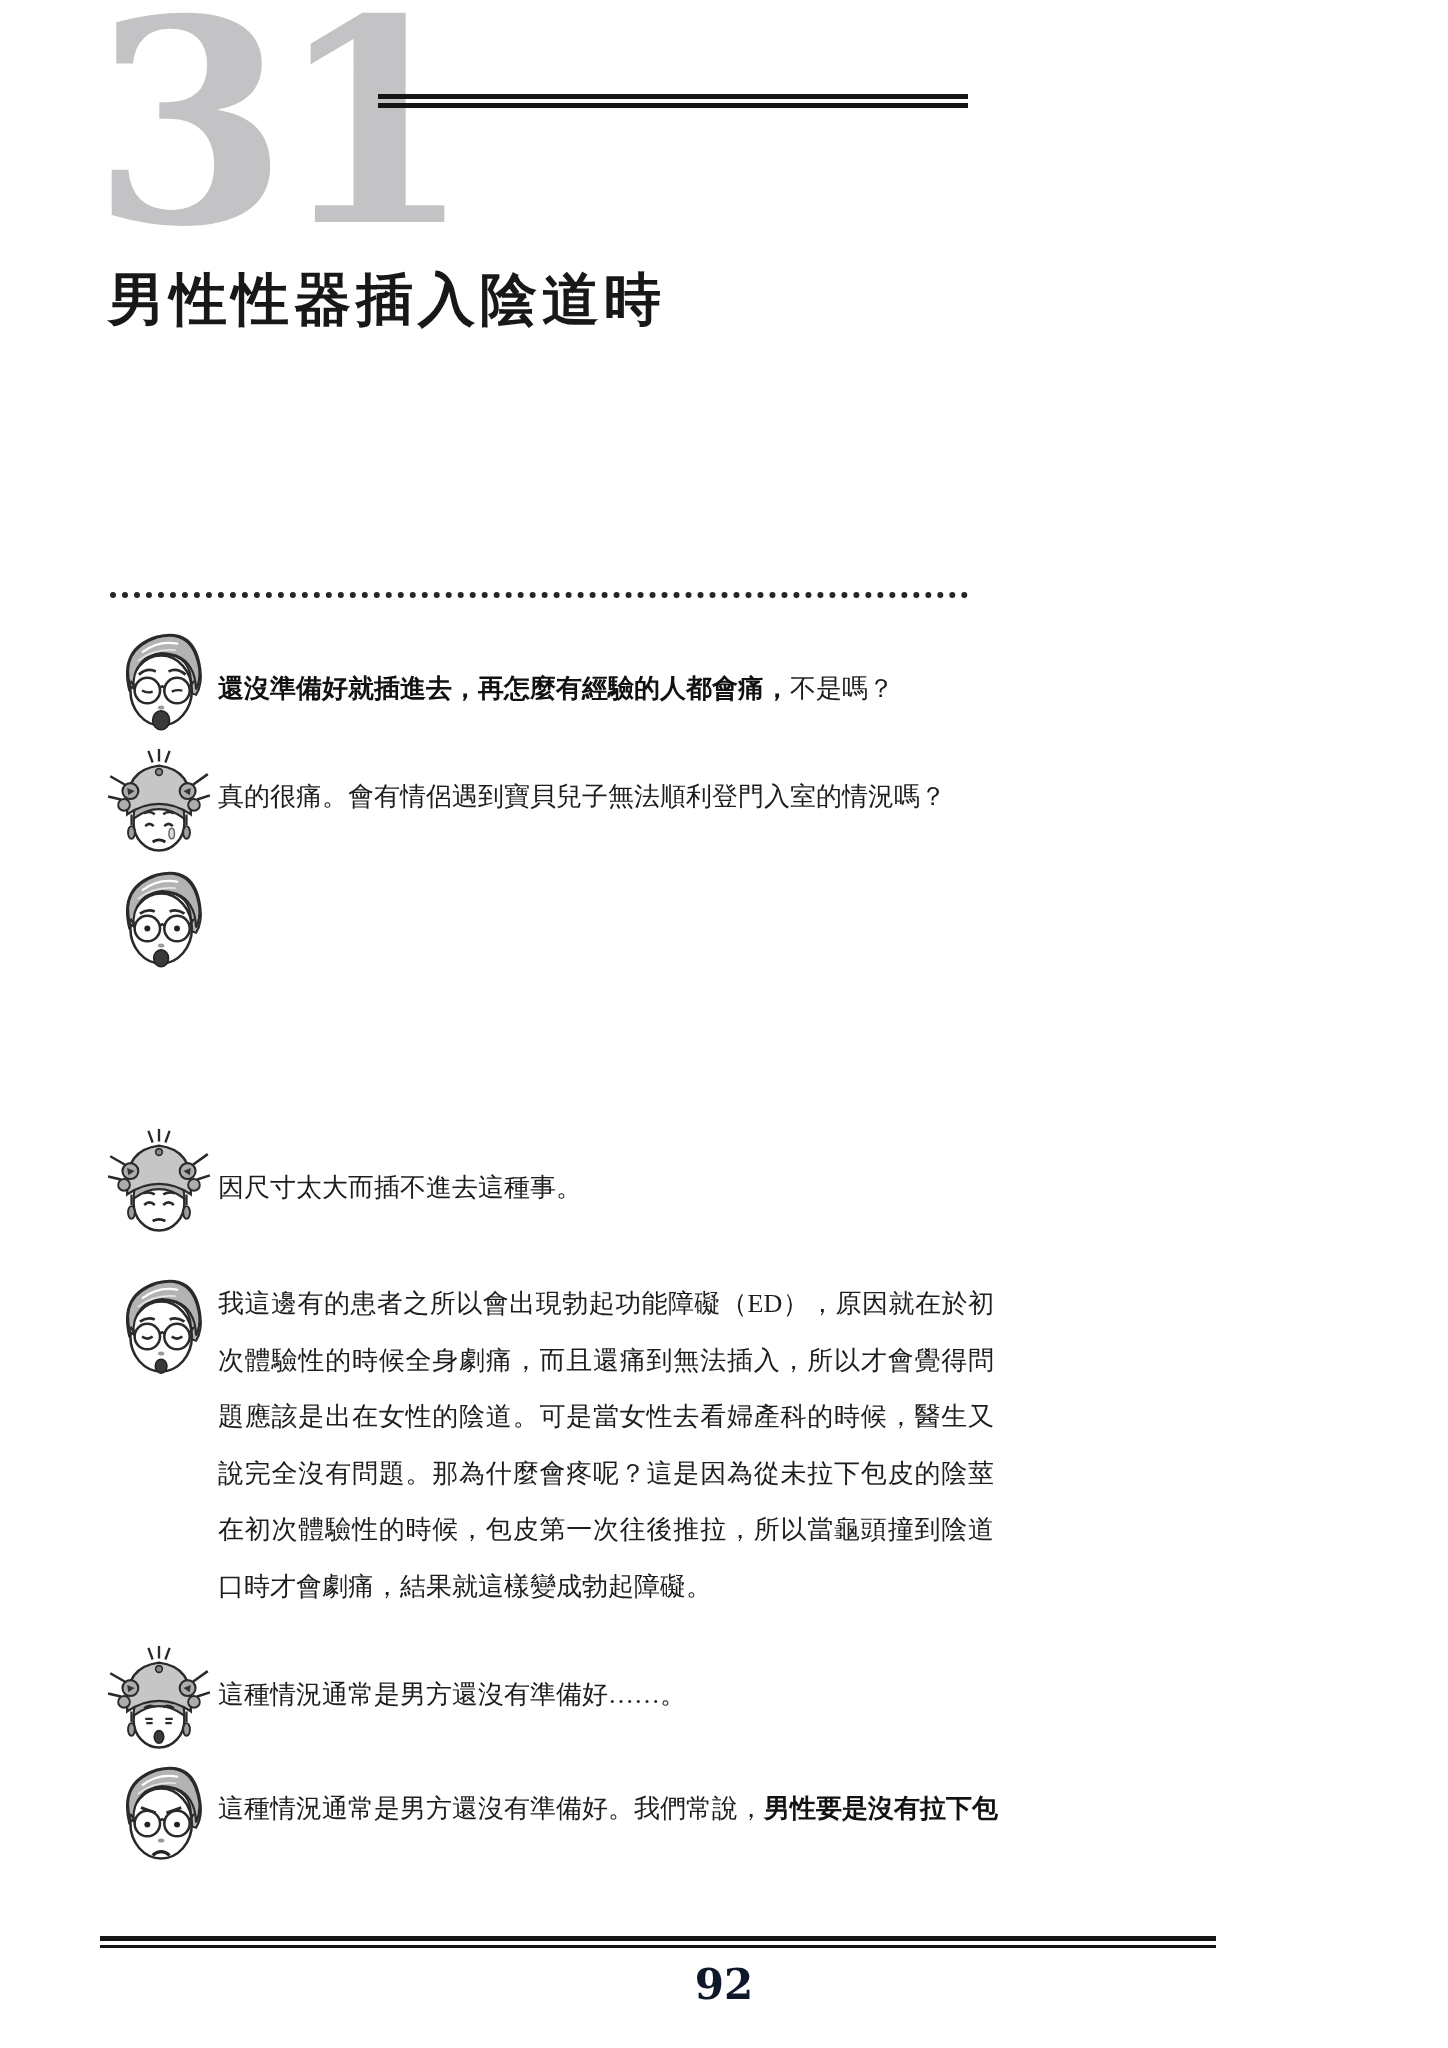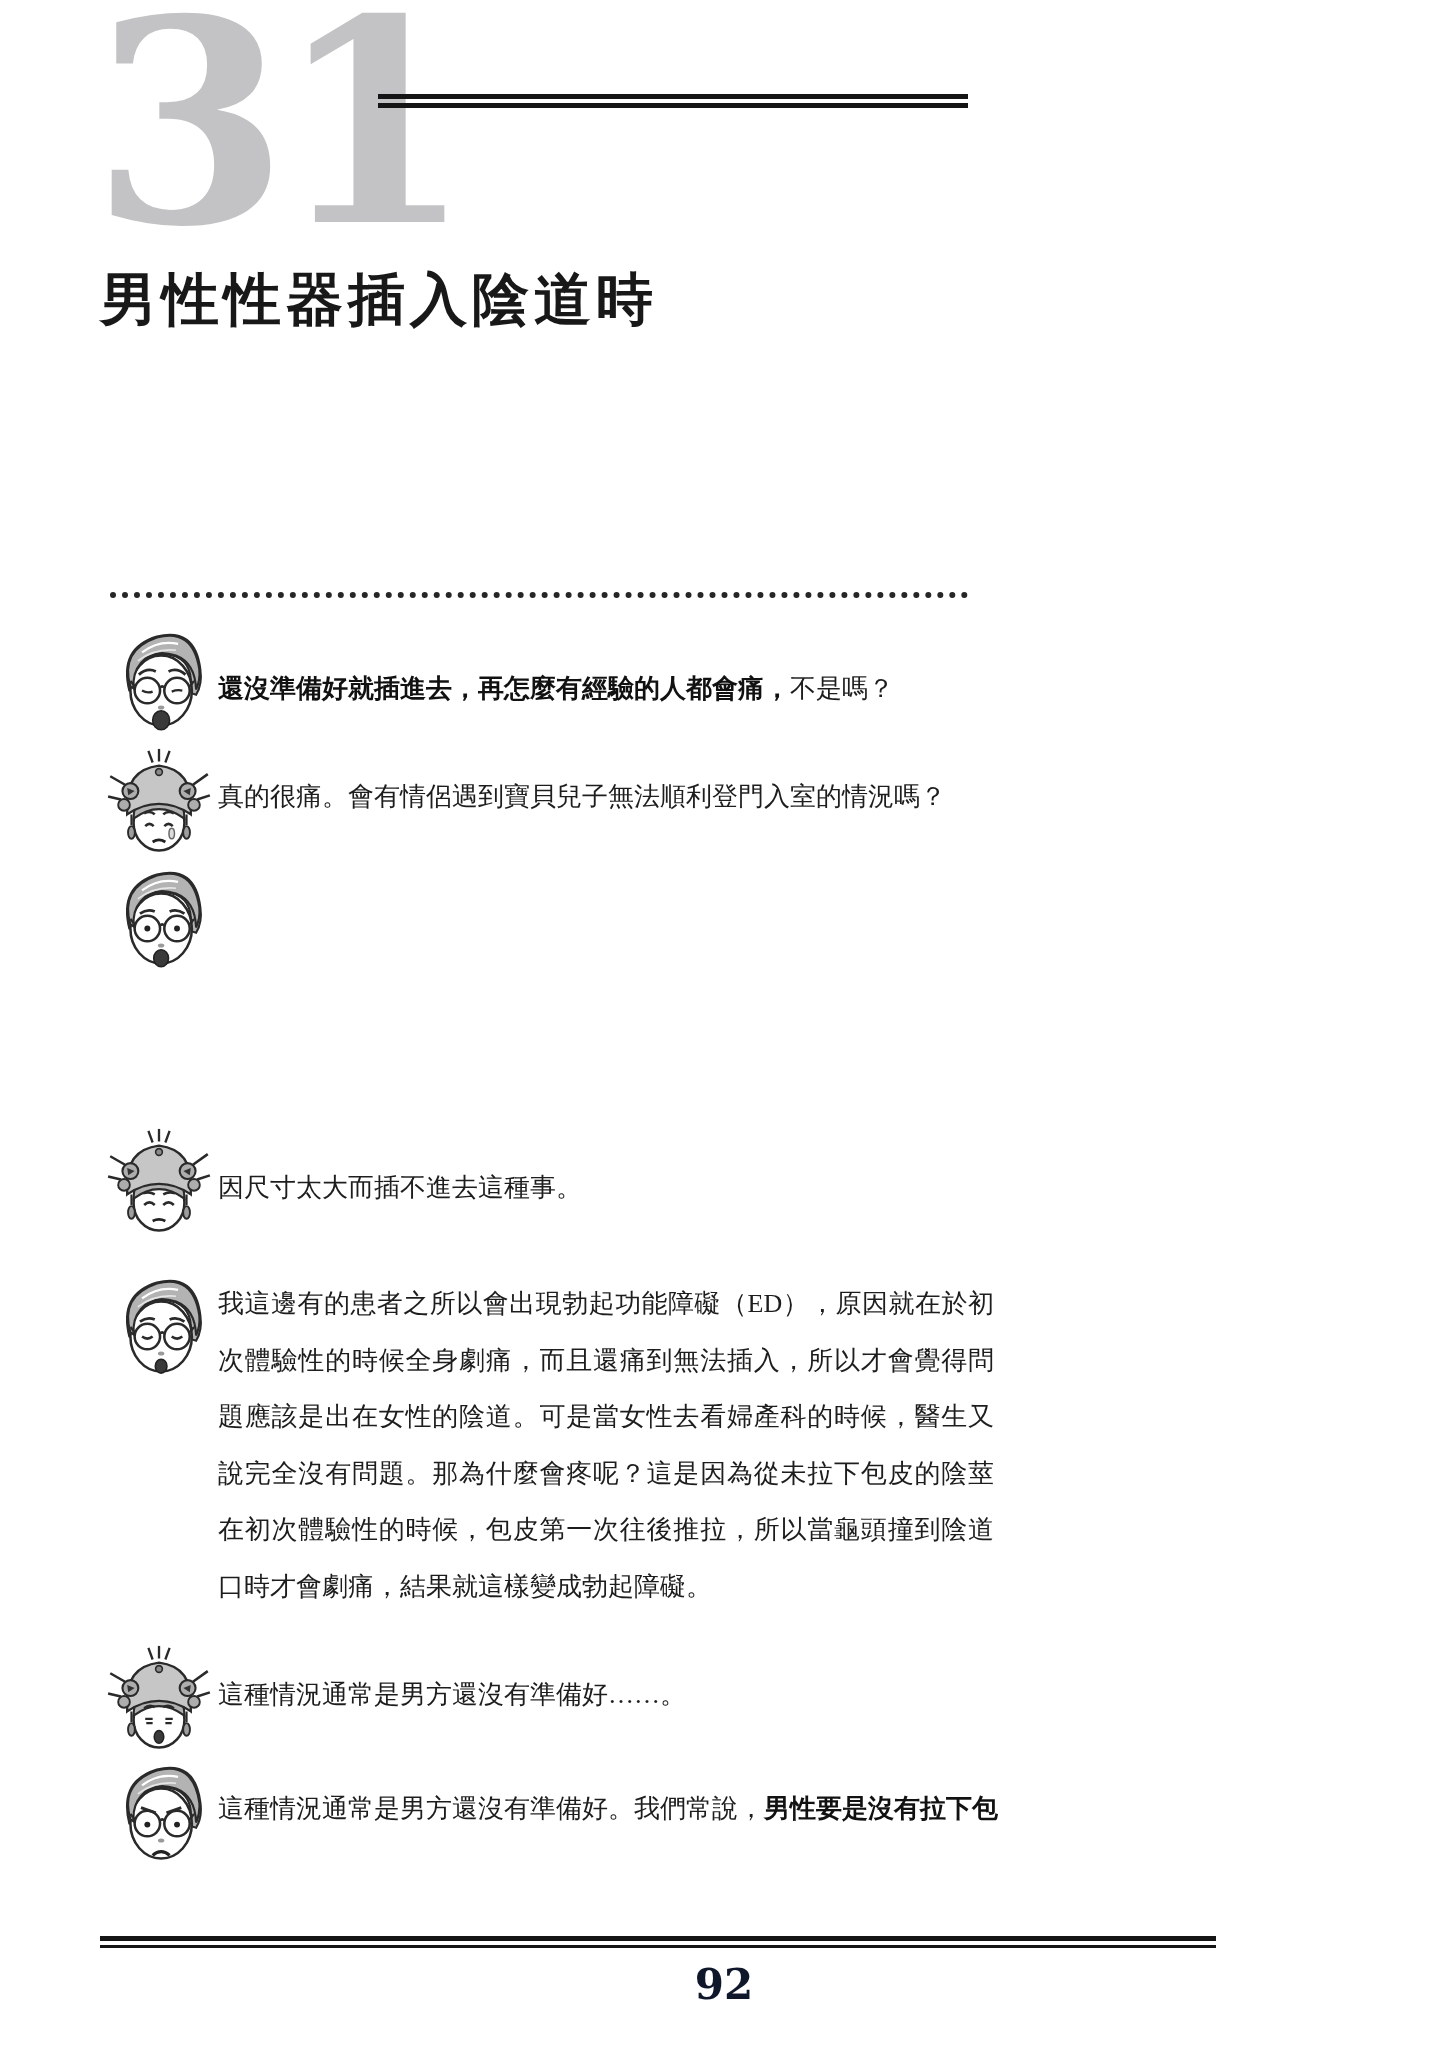--- a/index.html
+++ b/index.html
@@ -2,21 +2,21 @@
 <html><head>
 <meta charset="utf-8">
 <style>
   html,body{margin:0;padding:0;background:#ffffff;}
   .page{position:relative;width:1216px;height:2048px;background:#ffffff;overflow:hidden;
         font-family:"Liberation Serif","DejaVu Serif",serif;color:#1d1d1d;}
   .chapter-number{position:absolute;left:92px;top:-18px;font-family:"DejaVu Serif","Liberation Serif",serif;
         font-size:282px;line-height:1;font-weight:bold;color:#c3c3c6;letter-spacing:-12px;}
   .top-rule{position:absolute;left:378px;top:94px;width:590px;height:4px;
         border-top:5px solid #151515;border-bottom:5px solid #151515;}
-  .title-line{position:absolute;left:100px;font-size:57px;font-weight:bold;letter-spacing:5px;
+  .title-line{position:absolute;left:108px;font-size:57px;font-weight:bold;letter-spacing:5px;
         color:#181818;font-family:"Liberation Serif","DejaVu Serif",serif;white-space:nowrap;}
   .title-1{top:262px;}
   .title-2{top:350px;}
   .dotted-divider{position:absolute;left:110px;top:592px;width:858px;height:0;
         border-top:6px dotted #262626;}
   .avatar{position:absolute;left:106px;width:106px;height:118px;}
   .avatar svg{width:100%;height:100%;}
   .speech{position:absolute;left:218px;width:776px;font-size:26px;line-height:56.5px;
         text-align:justify;text-justify:inter-ideograph;color:#1d1d1d;}
   .speech .b{font-family:"Liberation Sans","DejaVu Sans",sans-serif;font-weight:700;color:#111;margin-top:16px;}

